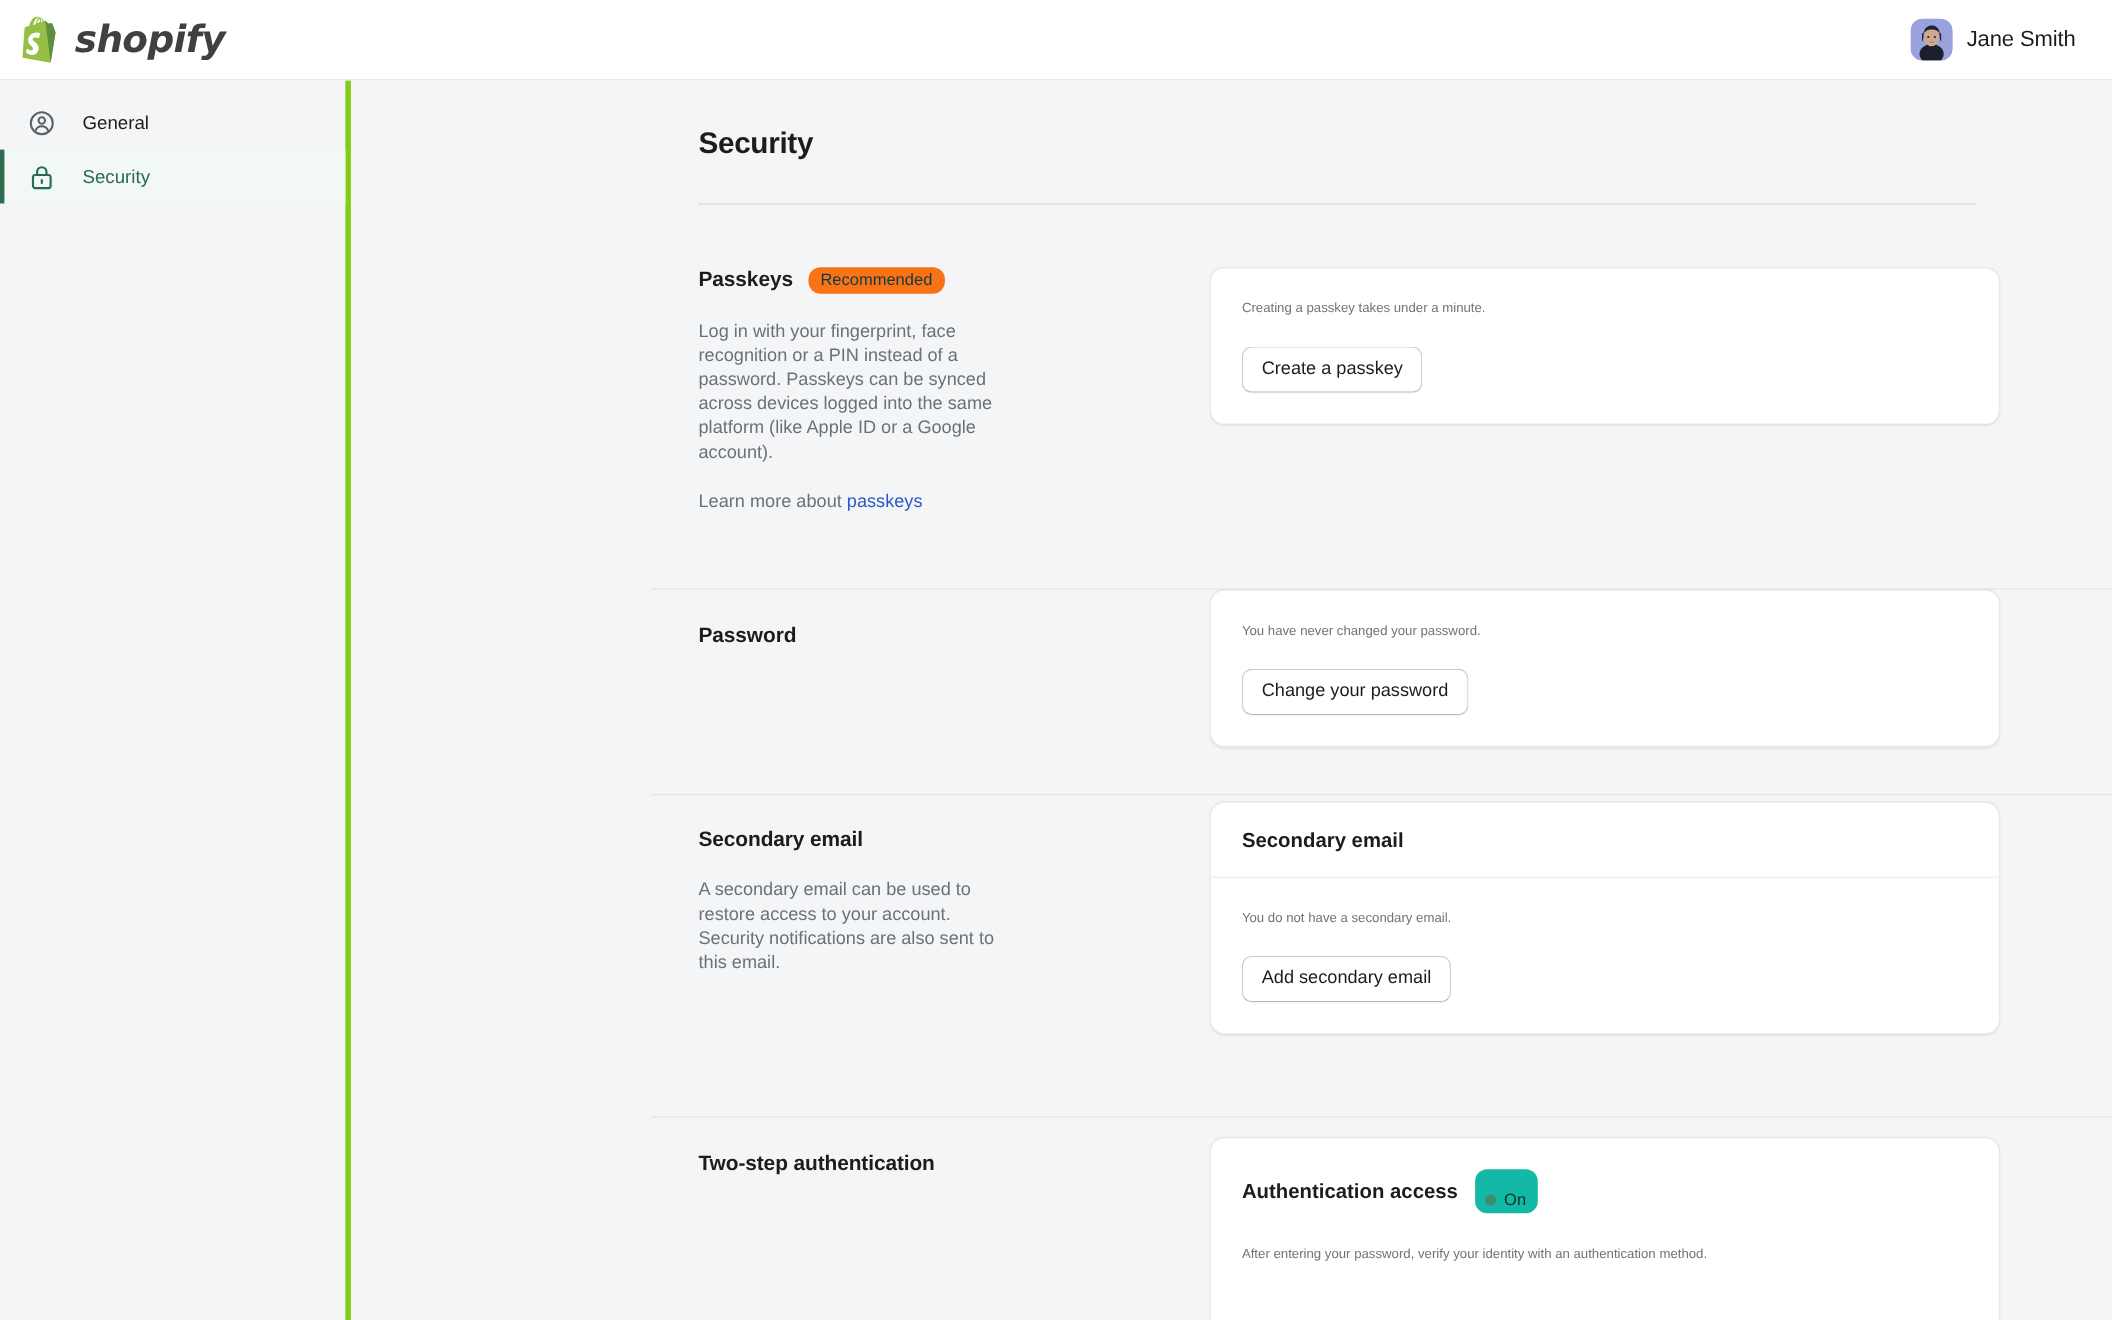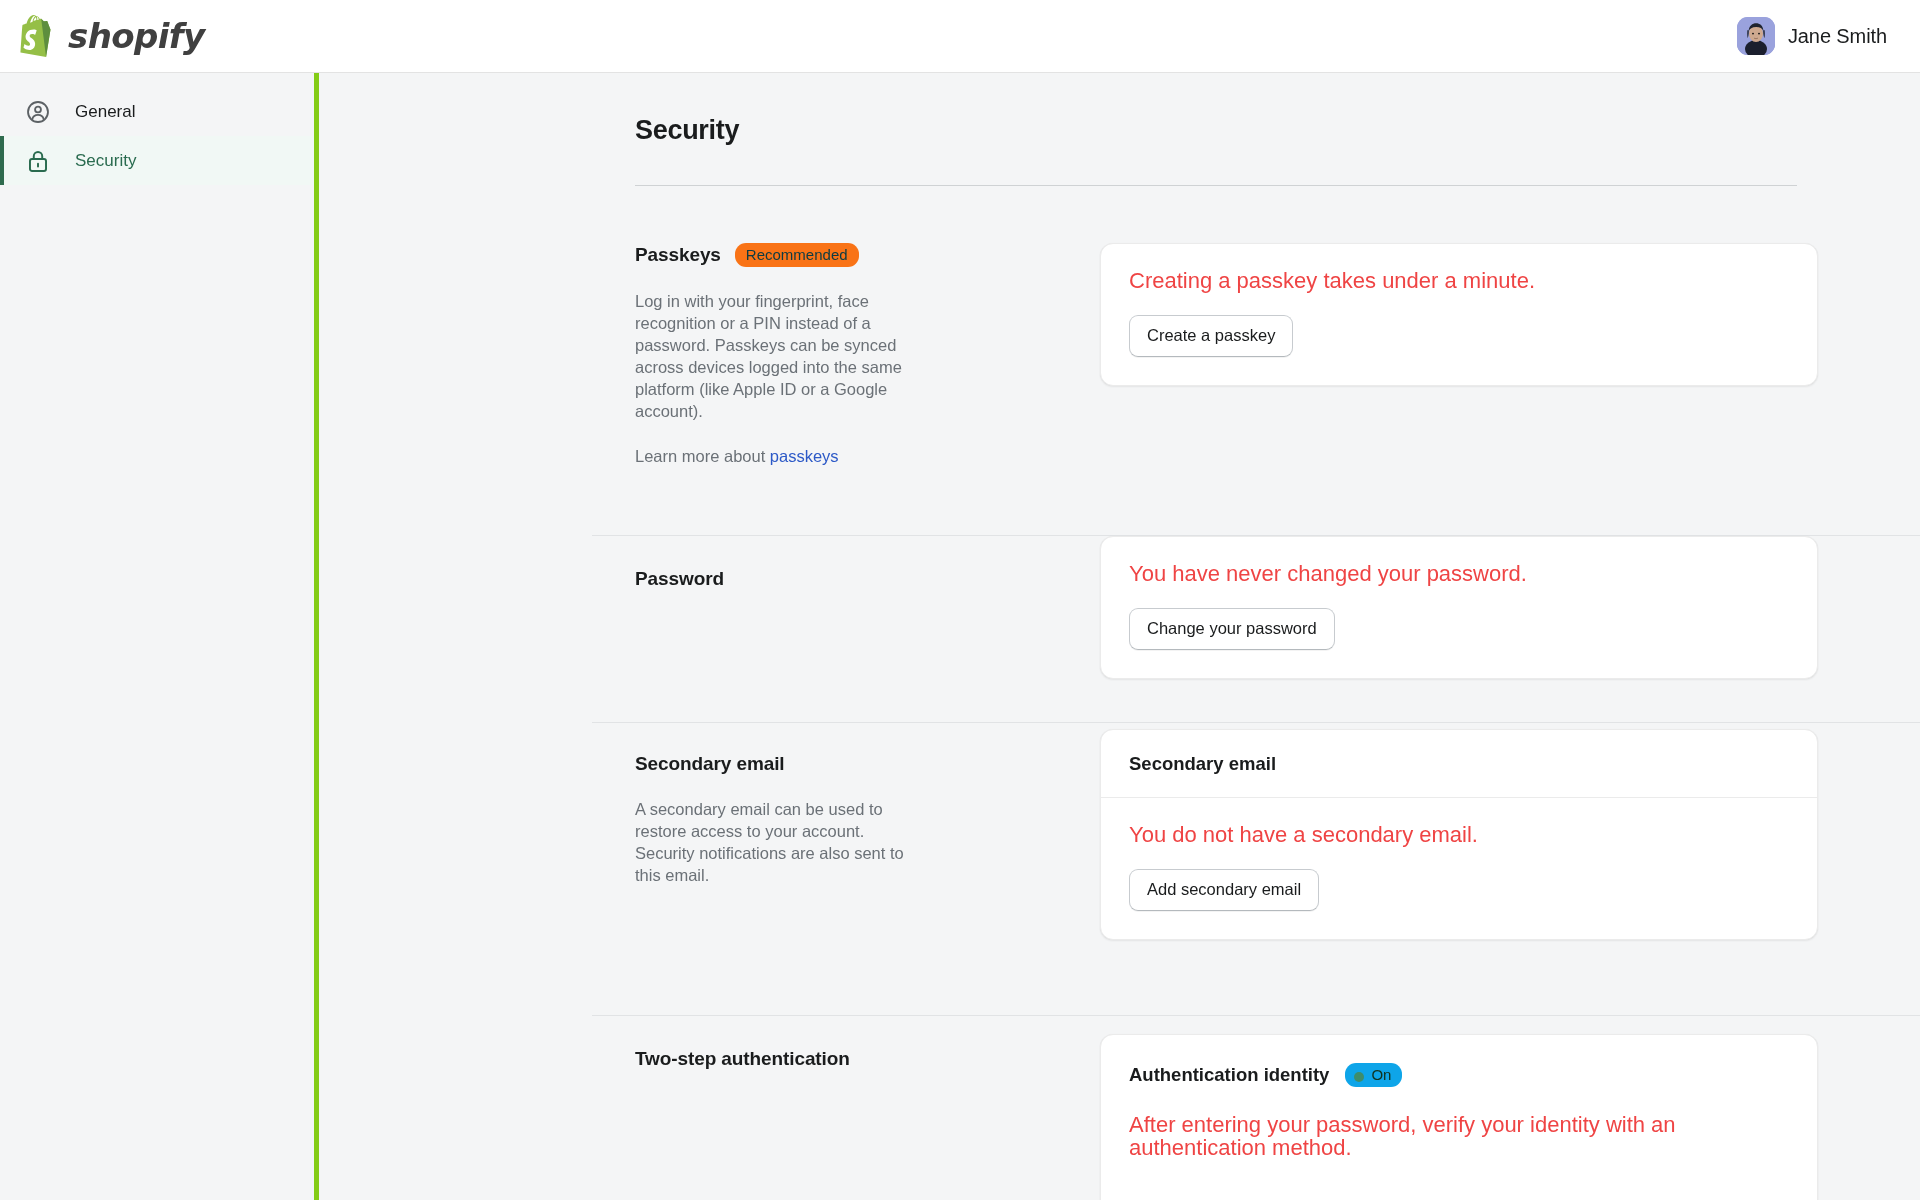--- a/index.html
+++ b/index.html
@@ -113,40 +113,40 @@
     border: 1px solid #EBEBEB;
     box-shadow: 0 1px 2px rgba(26,28,29,0.07), 0 0 1px rgba(26,28,29,0.05);
   }
   .card-body { padding: 25px 28px 28px; }
   .card-head {
     padding: 23px 28px 22px;
     border-bottom: 1px solid #EBEBEB;
     display: flex; align-items: center; gap: 15px;
   }
   .card-head-title { font-size: 18.5px; font-weight: 700; color: #1a1c1d; }
-  .card-text { font-size: 22px; line-height: 23px; color: #ef4444; }
+  .card-text { font-size: 12px; line-height: 23px; color: #737373; }
 
   .btn {
     display: inline-block;
     margin-top: 23px;
     background: #ffffff;
     border: 1px solid #C7CBCF;
     border-bottom-color: #B4B9BD;
     border-radius: 9px;
     padding: 11px 17px 12px;
     font-size: 16.5px; font-family: inherit;
     color: #1a1c1d; cursor: pointer;
     box-shadow: 0 1px 0 rgba(26,28,29,0.05);
     line-height: 1;
   }
 
   .badge-on {
-    display: inline-flex; align-items: flex-end; gap: 7px;
-    background: #0ea5e9; color: #10331f;
-    border-radius: 11px; padding: 4px 11px 5px 9px;
+    display: inline-flex; align-items: center; gap: 7px;
+    background: #14b8a6; color: #10331f;
+    border-radius: 11px; padding: 20px 11px 5px 9px;
     font-size: 15px; font-weight: 500; line-height: 1;
   }
   .badge-on .dot {
     width: 10px; height: 10px; border-radius: 50%;
     background: #3E8D6B; display: block;
   }
 
   .divider {
     position: absolute; left: 272px;
     width: 1328px; height: 1px; background: #E1E3E5;
@@ -279,21 +279,21 @@
   <section class="section" style="top:975px;">
     <div class="sec-left">
       <div class="sec-head">
         <span class="sec-title">Two-step authentication</span>
       </div>
     </div>
     <div class="sec-right">
       <div class="card" style="width:718px;margin-top:-14px;min-height:200px;">
         <div class="card-body" style="padding-top:28px;">
           <div class="sec-head" style="gap:16px;">
-            <span class="card-head-title">Authentication identity</span>
+            <span class="card-head-title">Authentication access</span>
             <span class="badge-on">
               <span class="dot"></span>
               <span>On</span>
             </span>
           </div>
           <p class="card-text" style="margin-top:26px;max-width:640px;">After entering your password, verify your identity with an authentication method.</p>
         </div>
       </div>
     </div>
   </section>

